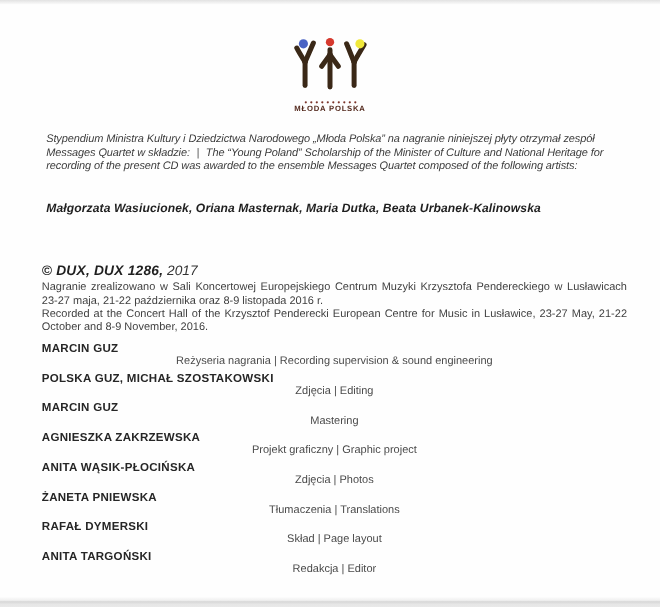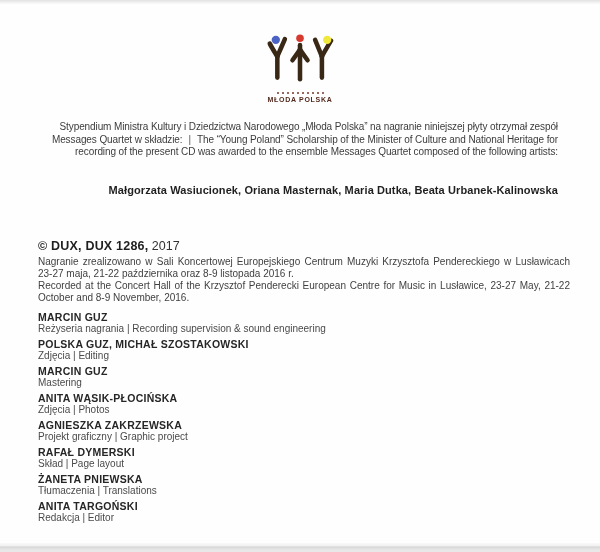--- a/index.html
+++ b/index.html
@@ -32,51 +32,53 @@
     background: #7b342a; display: inline-block;
   }
   .logo-caption {
     font-size: 7px; font-weight: 700; letter-spacing: 0.7px;
     color: #53291d;
   }
 
   
   .intro-block {
     position: absolute; top: 121px; left: 42px; right: 42px;
-    text-align: right;
+    text-align: left;
     font-size: 10px; line-height: 12.7px;
     letter-spacing: -0.1px;
     color: #3c3c3c;
+    font-style: italic;
   }
   .intro-sep { padding: 0 6px; color: #555; }
   .artists-line {
     margin-top: 25px;
     font-size: 11px; font-weight: 700;
     color: #1f1f1f; letter-spacing: 0.1px;
   }
 
   
   .main-block { position: absolute; top: 239px; left: 38px; right: 30px; }
-  .catalog-line { font-size: 12.5px; color: #1f1f1f; margin-bottom: 3px; }
+  .catalog-line { font-size: 12.5px; color: #1f1f1f; margin-bottom: 3px; font-style: italic; }
   .catalog-bold { font-weight: 700; letter-spacing: 0.2px; }
   .catalog-year { font-weight: 400; color: #333; }
   .recording-note {
     text-align: justify; text-justify: inter-word;
     font-size: 10px; line-height: 11.9px;
     color: #3f3f3f; margin: 0;
   }
   .credits-list { margin-top: 7px; }
   .credit-entry { margin-bottom: 4px; }
   .credit-name {
     font-size: 10.5px; font-weight: 700; line-height: 12px;
     color: #262626; letter-spacing: 0.25px;
   }
   .credit-role {
     font-size: 10px; line-height: 11px;
     color: #4a4a4a;
+    text-align: center;
   }
   .footer-address {
     margin-top: 9px;
     font-size: 10px; color: #333;
   }
 </style>
 </head>
 <body>
 
 <div class="scan-edge-top"></div>
@@ -139,37 +141,37 @@
     <div class="credit-name">POLSKA GUZ, MICHAŁ SZOSTAKOWSKI</div>
     <div class="credit-role">Zdjęcia | Editing</div>
   </div>
 
   <div class="credit-entry">
     <div class="credit-name">MARCIN GUZ</div>
     <div class="credit-role">Mastering</div>
   </div>
 
   <div class="credit-entry">
+    <div class="credit-name">AGNIESZKA ZAKRZEWSKA</div>
+    <div class="credit-role">Projekt graficzny | Graphic project</div>
+  </div>
+
+  <div class="credit-entry">
     <div class="credit-name">ANITA WĄSIK-PŁOCIŃSKA</div>
     <div class="credit-role">Zdjęcia | Photos</div>
   </div>
 
   <div class="credit-entry">
-    <div class="credit-name">AGNIESZKA ZAKRZEWSKA</div>
-    <div class="credit-role">Projekt graficzny | Graphic project</div>
+    <div class="credit-name">ŻANETA PNIEWSKA</div>
+    <div class="credit-role">Tłumaczenia | Translations</div>
   </div>
 
   <div class="credit-entry">
     <div class="credit-name">RAFAŁ DYMERSKI</div>
     <div class="credit-role">Skład | Page layout</div>
-  </div>
-
-  <div class="credit-entry">
-    <div class="credit-name">ŻANETA PNIEWSKA</div>
-    <div class="credit-role">Tłumaczenia | Translations</div>
   </div>
 
   <div class="credit-entry">
     <div class="credit-name">ANITA TARGOŃSKI</div>
     <div class="credit-role">Redakcja | Editor</div>
   </div>
 </div>
 
 </div>
 

